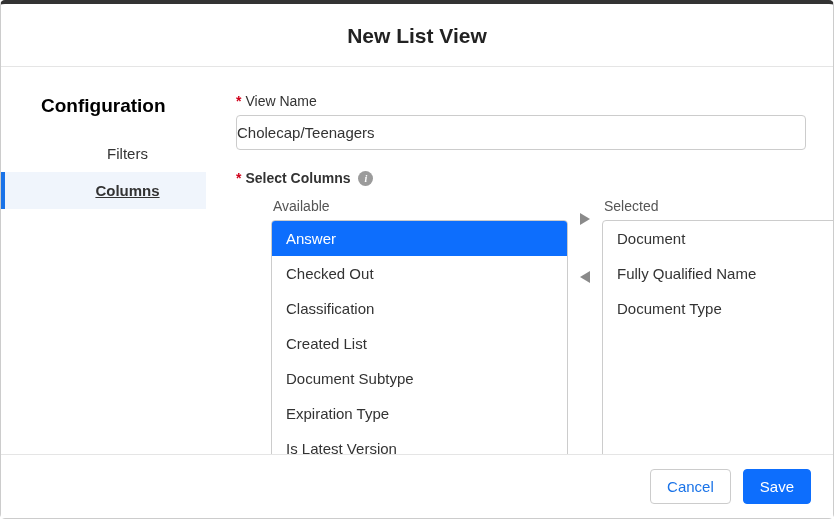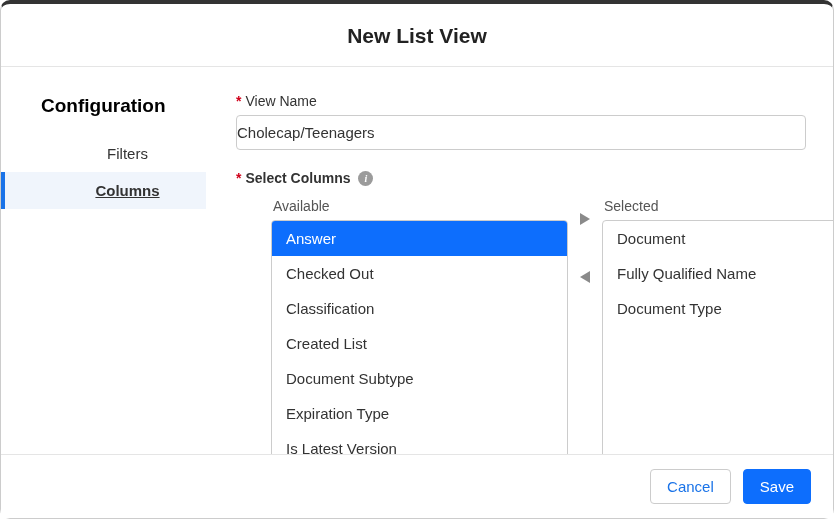--- a/index.html
+++ b/index.html
@@ -1,17 +1,17 @@
 <!DOCTYPE html>
 <html><head>
 <meta charset="utf-8">
 <style>
   * { box-sizing: border-box; margin: 0; padding: 0; }
   html, body { width: 834px; height: 519px; font-family: -apple-system, BlinkMacSystemFont, "Segoe UI", Arial, sans-serif; font-size: 14px; color: #333; background: #fff; overflow: hidden; }
-  .modal { width: 834px; height: 519px; display: flex; flex-direction: column; border: 1px solid #ccc; border-top: 4px solid #333; border-radius: 10px; }
+  .modal { width: 834px; height: 519px; display: flex; flex-direction: column; border: 1px solid #ccc; border-top: 4px solid #333; border-radius: 5px; }
   .modal-header { text-align: center; padding: 20px 0 18px 0; border-bottom: 1px solid #e5e5e5; }
   .modal-title { font-size: 21px; font-weight: 600; color: #222; }
   .modal-body { flex: 1; display: flex; overflow: hidden; }
   .sidebar { width: 235px; padding: 28px 30px 0 40px; }
   .config-heading { font-size: 19px; font-weight: 700; color: #000; margin-bottom: 18px; }
   .nav { list-style: none; margin-left: -40px; text-align: center; }
   .nav li { padding: 10px 0 10px 48px; font-size: 15px; cursor: pointer; }
   .nav li.active { background: #f0f5fc; border-left: 4px solid #1a73e8; font-weight: 700; text-decoration: underline; padding-left: 44px; }
   .main { flex: 1; padding: 26px 26px 0 0; display: flex; flex-direction: column; overflow: hidden; }
   .form-group { margin-bottom: 20px; }

